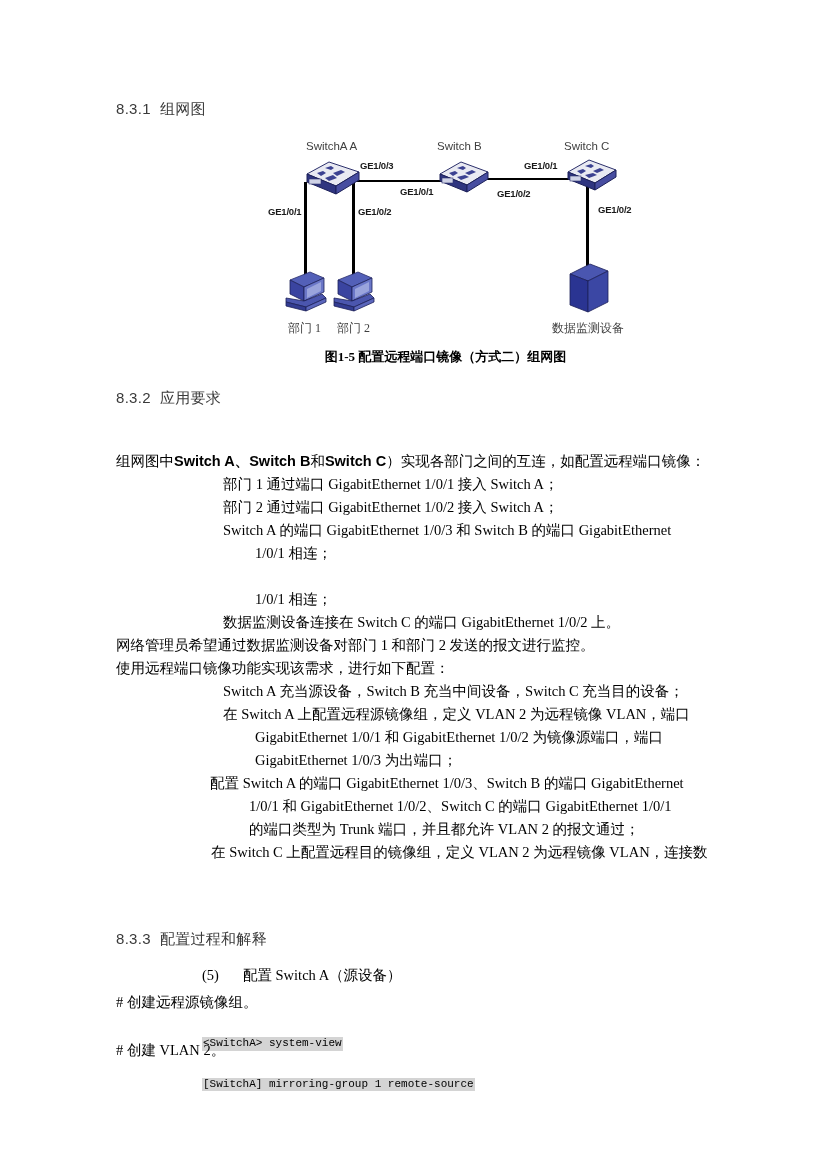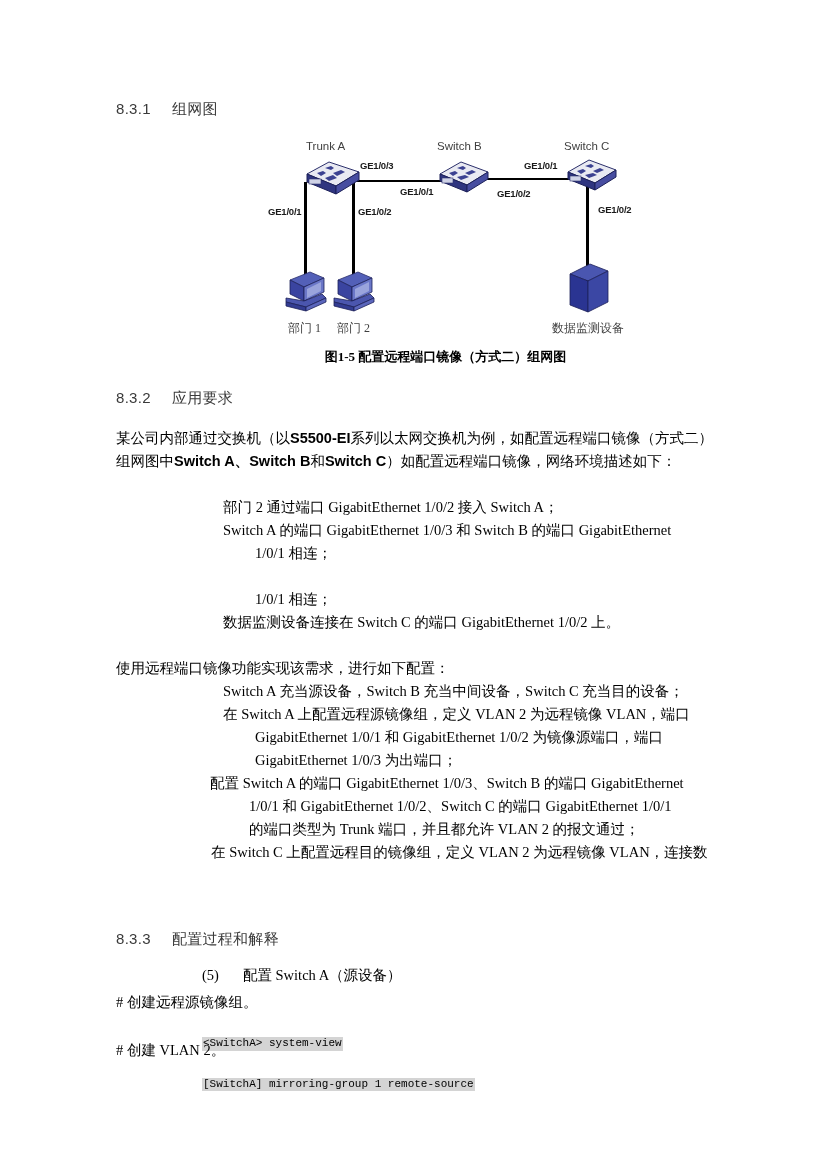--- a/index.html
+++ b/index.html
@@ -24,21 +24,21 @@
 
   
   .h3 {
     position: absolute;
     font-family: "Liberation Sans", "DejaVu Sans", sans-serif;
     font-size: 15px;
     color: #3a3a3a;
     letter-spacing: 0.3px;
     white-space: nowrap;
   }
-  .h3 .num { margin-right: 21px; }
+  .h3 .num { margin-right: 9px; }
 
   
   .para {
     position: absolute;
     font-family: "Liberation Serif", "DejaVu Serif", serif;
     font-size: 14.5px;
     line-height: 23px;
     color: #000;
     white-space: nowrap;
   }
@@ -121,21 +121,21 @@
 <body>
 
 <div class="page">
 
   <div class="h3" style="left:116px; top:100px;">
     <span class="num">8.3.1</span><span>组网图</span>
   </div>
 
   <div class="figure">
 
-    <div class="diag-label" style="left:306px; top:10px;">Trunk A</div>
+    <div class="diag-label" style="left:306px; top:10px;">SwitchA A</div>
     <div class="diag-label" style="left:437px; top:10px;">Switch B</div>
     <div class="diag-label" style="left:564px; top:10px;">Switch C</div>
 
     <div class="link h" style="left:352px; top:50px; width:108px;"></div>
     <div class="link h" style="left:487px; top:48px; width:85px;"></div>
 
     <div class="link v" style="left:304px; top:52px; height:120px;"></div>
     <div class="link v" style="left:352px; top:52px; height:120px;"></div>
     <div class="link v" style="left:586px; top:50px; height:122px;"></div>
 
@@ -216,33 +216,32 @@
     <div class="node-label" style="left:337px; top:190px;">部门 2</div>
     <div class="node-label" style="left:552px; top:190px;">数据监测设备</div>
   </div>
 
   <div class="figcaption">图1-5 配置远程端口镜像（方式二）组网图</div>
 
   <div class="h3" style="left:116px; top:389px;">
     <span class="num">8.3.2</span><span>应用要求</span>
   </div>
 
-  <div class="para" style="left:116px; top:427px;">
-    <span>某公司内部通过交换机（以</span><span class="sans bold">S5500-EI</span><span>系列以太网交换机为例，如配置远程端口镜像（方式二）</span>
-  </div>
   <div class="para" style="left:116px; top:450px;">
-    <span>组网图中</span><span class="sans bold">Switch A、Switch B</span><span>和</span><span class="sans bold">Switch C</span><span>）如配置远程端口镜像，网络环境描述如下：</span>
-  </div>
-
+    <span>组网图中</span><span class="sans bold">Switch A、Switch B</span><span>和</span><span class="sans bold">Switch C</span><span>）实现各部门之间的互连，如配置远程端口镜像：</span>
+  </div>
+
+  <div class="para" style="left:223px; top:473px;">部门 1 通过端口 GigabitEthernet 1/0/1 接入 Switch A；</div>
   <div class="para" style="left:223px; top:496px;">部门 2 通过端口 GigabitEthernet 1/0/2 接入 Switch A；</div>
   <div class="para" style="left:223px; top:519px;">Switch A 的端口 GigabitEthernet 1/0/3 和 Switch B 的端口 GigabitEthernet</div>
   <div class="para" style="left:255px; top:542px;">1/0/1 相连；</div>
   <div class="para" style="left:255px; top:588px;">1/0/1 相连；</div>
   <div class="para" style="left:223px; top:611px;">数据监测设备连接在 Switch C 的端口 GigabitEthernet 1/0/2 上。</div>
 
+  <div class="para" style="left:116px; top:634px;">网络管理员希望通过数据监测设备对部门 1 和部门 2 发送的报文进行监控。</div>
   <div class="para" style="left:116px; top:657px;">使用远程端口镜像功能实现该需求，进行如下配置：</div>
 
   <div class="para" style="left:223px; top:680px;">Switch A 充当源设备，Switch B 充当中间设备，Switch C 充当目的设备；</div>
   <div class="para" style="left:223px; top:703px;">在  Switch  A  上配置远程源镜像组，定义  VLAN  2  为远程镜像  VLAN，端口</div>
   <div class="para" style="left:255px; top:726px;">GigabitEthernet  1/0/1  和  GigabitEthernet  1/0/2  为镜像源端口，端口</div>
   <div class="para" style="left:255px; top:749px;">GigabitEthernet 1/0/3 为出端口；</div>
   <div class="para" style="left:210px; top:772px;">配置 Switch A 的端口 GigabitEthernet 1/0/3、Switch B 的端口 GigabitEthernet</div>
   <div class="para" style="left:249px; top:795px;">1/0/1 和 GigabitEthernet 1/0/2、Switch C 的端口 GigabitEthernet 1/0/1</div>
   <div class="para" style="left:249px; top:818px;">的端口类型为 Trunk 端口，并且都允许 VLAN 2 的报文通过；</div>
   <div class="para" style="left:211px; top:841px;">在 Switch C 上配置远程目的镜像组，定义 VLAN 2 为远程镜像 VLAN，连接数</div>

